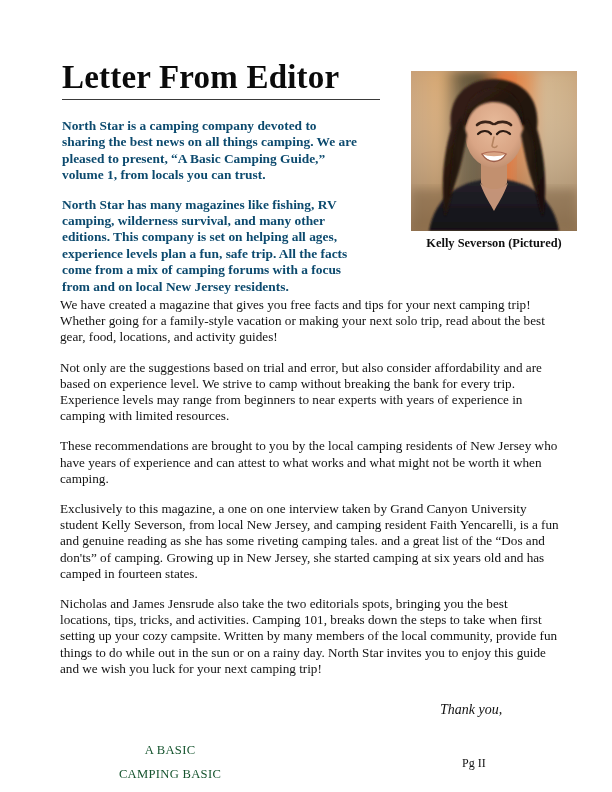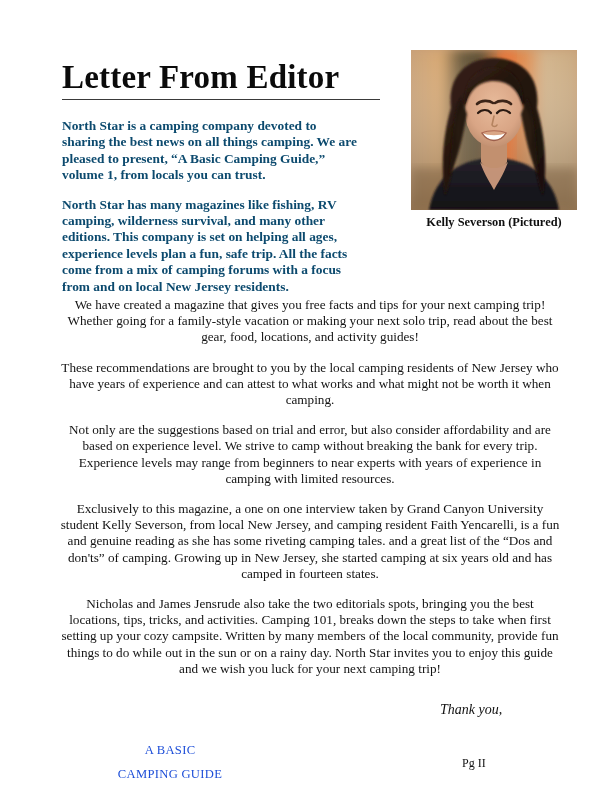--- a/index.html
+++ b/index.html
@@ -60,21 +60,21 @@
     line-height: 16.4px;
     font-weight: bold;
     color: #0c4a6e;
     font-family: "Liberation Serif", "DejaVu Serif", serif;
   }
 
   
   .photo-block {
     position: absolute;
     left: 411px;
-    top: 50px;
+    top: 71px;
     width: 166px;
   }
   .photo {
     position: relative;
     width: 166px;
     height: 160px;
     overflow: hidden;
     background: #c9a079;
   }
   .photo svg { display: block; }
@@ -95,21 +95,20 @@
     left: 60px;
     top: 297px;
     width: 500px;
   }
   .body-col p {
     margin: 0 0 14px 0;
     font-size: 13.2px;
     line-height: 16.2px;
     color: #121212;
     font-family: "Liberation Serif", "DejaVu Serif", serif;
-    text-align: center;
   }
   .body-col p.indent-hang {
     padding-left: 3px;
   }
 
   
   .signoff {
     position: absolute;
     left: 440px;
     top: 702px;
@@ -122,21 +121,21 @@
 
   
   .footer-left {
     position: absolute;
     left: 75px;
     top: 738px;
     width: 190px;
     text-align: center;
     font-size: 12.6px;
     line-height: 24px;
-    color: #1d4ed8;
+    color: #14532d;
     letter-spacing: 0.3px;
   }
   .footer-page {
     position: absolute;
     left: 462px;
     top: 754px;
     font-size: 12px;
     line-height: 18px;
     color: #111111;
   }
@@ -233,29 +232,29 @@
         <path d="M71 83 C77 80 89 80 95 83" stroke="#b06b54" stroke-width="1.2" fill="none" stroke-linecap="round"></path>
       </svg>
     </div>
     <div class="photo-caption">
       <div>Kelly Severson (Pictured)</div>
     </div>
   </div>
 
   <div class="body-col">
     <p>We have created a magazine that gives you free facts and tips for your next camping trip!  Whether going for a family-style vacation or making your next solo trip, read about the best gear, food, locations, and activity guides!</p>
+    <p>Not only are the suggestions based on trial and error, but also consider affordability and are based on experience level. We strive to camp without breaking the bank for every trip.  Experience levels may range from beginners to near experts with years of experience in camping with limited resources.</p>
     <p>These recommendations are brought to you by the local camping residents of New Jersey who have years of experience and can attest to what works and what might not be worth it when camping.</p>
-    <p>Not only are the suggestions based on trial and error, but also consider affordability and are based on experience level. We strive to camp without breaking the bank for every trip.  Experience levels may range from beginners to near experts with years of experience in camping with limited resources.</p>
     <p>Exclusively to this magazine, a one on one interview taken by Grand Canyon University student Kelly Severson, from local New Jersey, and camping resident Faith Yencarelli, is a fun and genuine reading as she has some riveting camping tales. and a great list of the “Dos and don'ts” of camping. Growing up in New Jersey, she started camping at six years old and has camped in fourteen states.</p>
     <p>Nicholas and James Jensrude also take the two editorials spots, bringing you the best locations, tips, tricks, and activities. Camping 101, breaks down the steps to  take when first setting up your cozy campsite. Written by many members of the local community, provide fun things to do while out in the sun or on a rainy day. North Star invites you to enjoy this guide and we wish you luck for your next camping trip!</p>
   </div>
 
   <div class="signoff">
     <div>Thank you,</div>
   </div>
 
   <div class="footer-left">
     <div>A BASIC</div>
-    <div>CAMPING GUIDE</div>
+    <div>CAMPING BASIC</div>
   </div>
   <div class="footer-page">Pg II</div>
 
 </div>
 
 </body></html>

